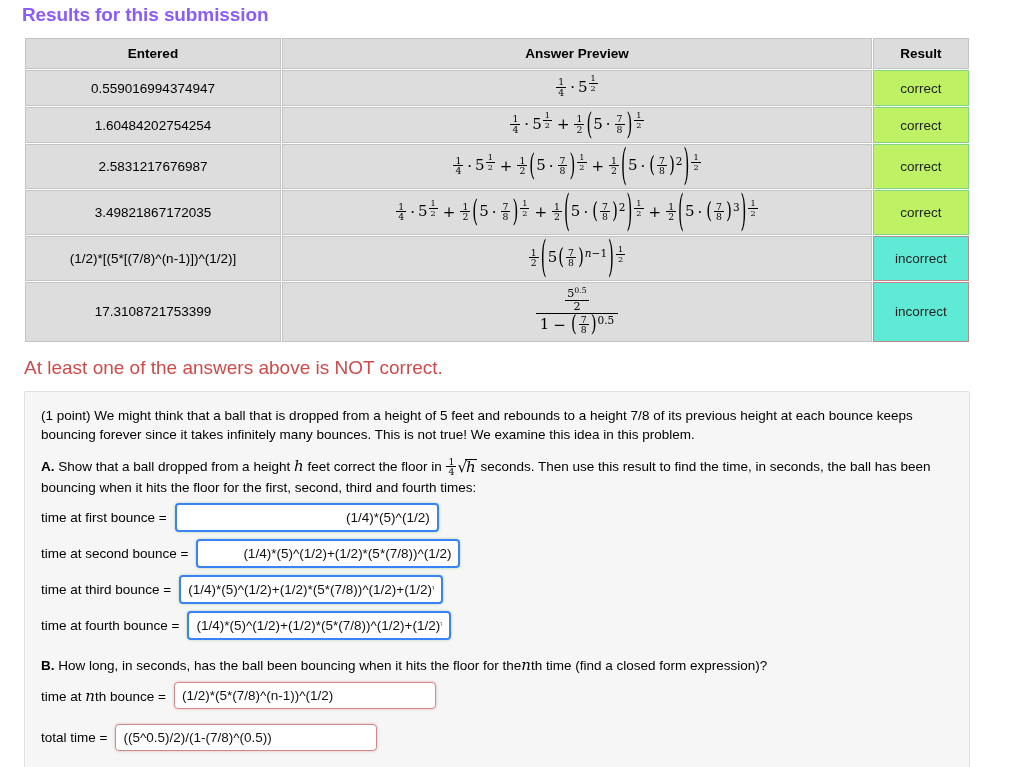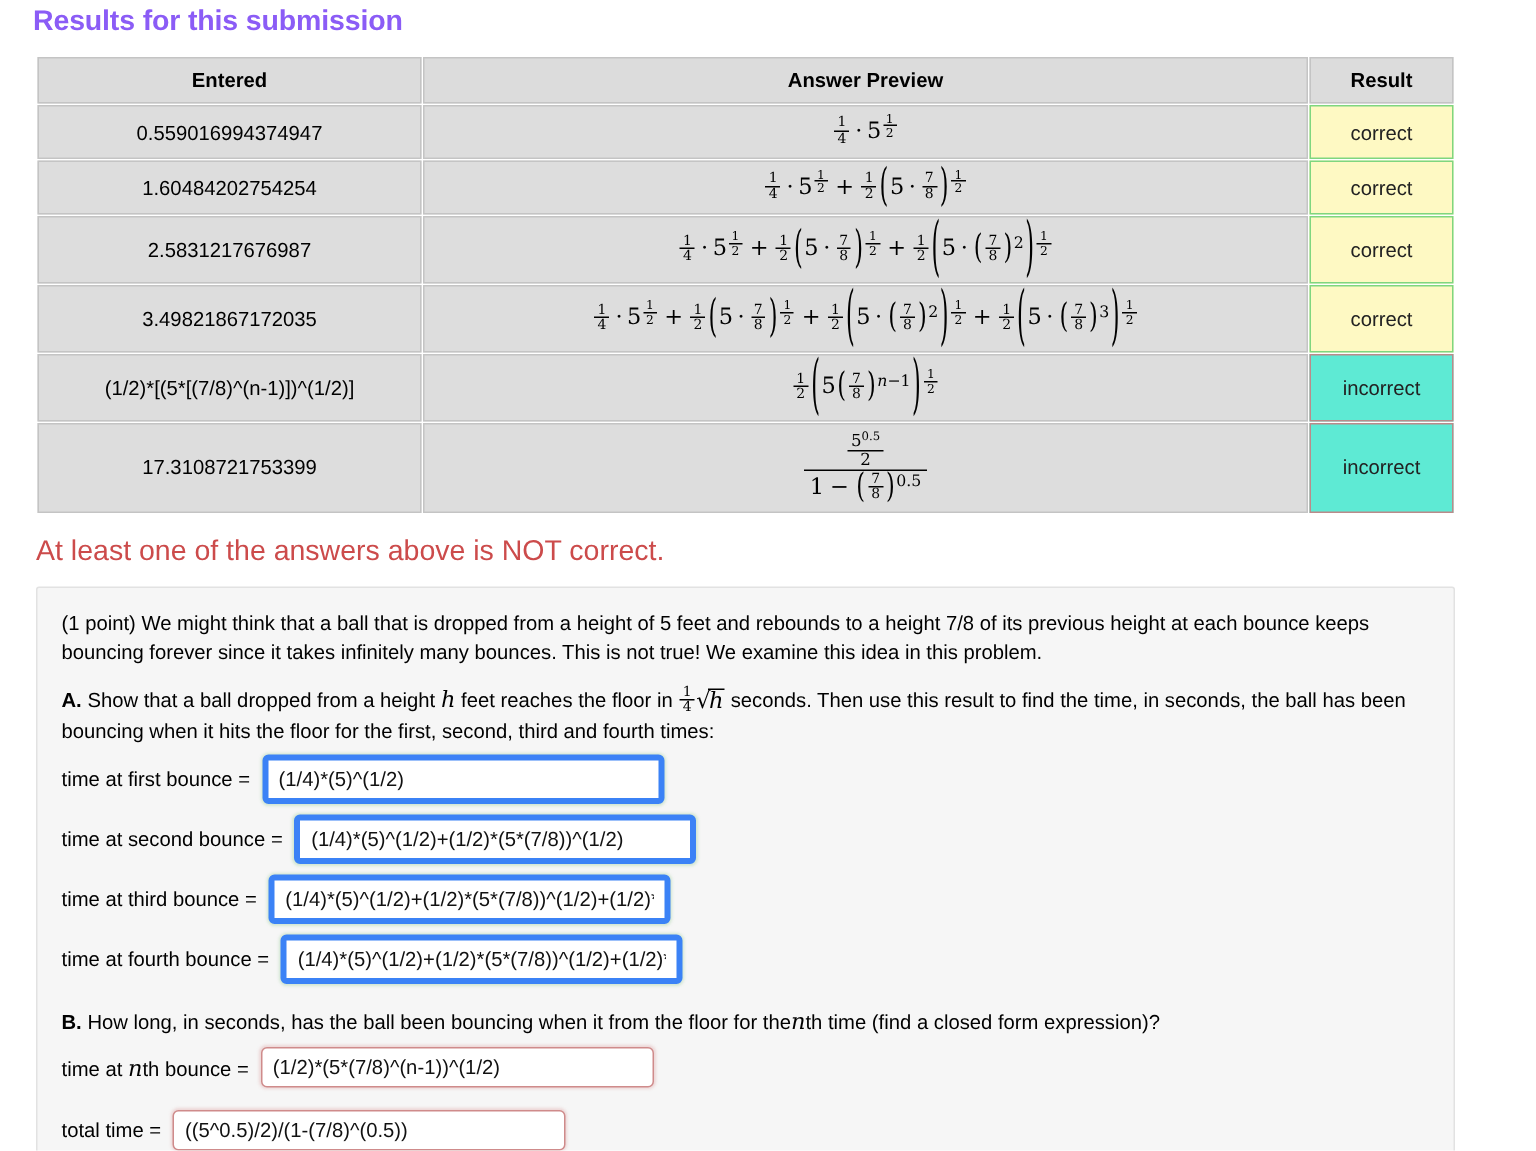--- a/index.html
+++ b/index.html
@@ -48,21 +48,21 @@
     height: 19px;
     background: #dcdcdc;
   }
   col.c-entered { width: 256px; }
   col.c-preview { width: 590px; }
   col.c-result  { width: 96px; }
 
   td.entered { font-size: 13.5px; }
   td.preview { padding: 6px 4px; }
   td.result  { font-size: 13.5px; color: #222; }
-  td.result.correct   { background: #fef9c3; border-color: #7fd67f; }
+  td.result.correct   { background: #bef264; border-color: #7fd67f; }
   td.result.incorrect { background: #5eead4; border-color: #bb8a8a; }
 
   
   tr.r0 td { height: 24px; }
   tr.r1 td { height: 24px; }
   tr.r2 td { height: 33px; }
   tr.r3 td { height: 33px; }
   tr.r4 td { height: 33px; }
   tr.r5 td { height: 33px; }
 
@@ -151,22 +151,23 @@
     font-size: 13.5px;
     padding: 4px 7px;
     border-radius: 4px;
     background: #ffffff;
     color: #111;
     outline: none;
     height: 17px;
     box-sizing: content-box;
   }
   .ans-input.ok {
-    border: 4px solid #3b82f6;
+    border: 2px solid #3b82f6;
     box-shadow: 0 0 2px 1px rgba(140,200,140,0.35);
+    text-align: right;
   }
   .ans-input.bad {
     border: 1px solid #cf8b8b;
     box-shadow: 0 0 2px 1px rgba(220,160,160,0.38);
   }
   .w1 { width: 246px; }
   .w2 { width: 246px; }
   .w3 { width: 246px; }
   .w4 { width: 246px; }
   .w5 { width: 246px; }
@@ -274,21 +275,21 @@
   <div class="error-note">At least one of the answers above is NOT correct.</div>
 
   <div class="problem">
 
     <p>(1 point) We might think that a ball that is dropped from a height of 5 feet and rebounds to a height 7/8 of its previous height at each bounce keeps bouncing forever since it takes infinitely many bounces. This is not true! We examine this idea in this problem.</p>
 
     <p class="tight">
       <b>A.</b>
       <span>Show that a ball dropped from a height</span>
       <span class="math-inline">h</span>
-      <span>feet reaches the floor in</span>
+      <span>feet correct the floor in</span>
       <span class="math"><span class="frac"><span class="num">1</span><span class="den">4</span></span><span class="sqrtbox"><span class="rad">√</span><span class="under">h</span></span></span>
       <span>seconds. Then use this result to find the time, in seconds, the ball has been bouncing when it hits the floor for the first, second, third and fourth times:</span>
     </p>
 
     <div class="field-row">
       <span class="field-label">time at first bounce =</span>
       <input class="ans-input ok w1" type="text" value="(1/4)*(5)^(1/2)" style="">
     </div>
     <div class="field-row">
       <span class="field-label">time at second bounce =</span>
@@ -300,21 +301,21 @@
     </div>
     <div class="field-row">
       <span class="field-label">time at fourth bounce =</span>
       <input class="ans-input ok w4" type="text" value="(1/4)*(5)^(1/2)+(1/2)*(5*(7/8))^(1/2)+(1/2)*(" style="">
     </div>
 
     <div class="sec-gap"></div>
 
     <p class="tight">
       <b>B.</b>
-      <span>How long, in seconds, has the ball been bouncing when it from the floor for the</span><span class="math-inline">n</span><span>th time (find a closed form expression)?</span>
+      <span>How long, in seconds, has the ball been bouncing when it hits the floor for the</span><span class="math-inline">n</span><span>th time (find a closed form expression)?</span>
     </p>
 
     <div class="field-row">
       <span class="field-label"><span>time at</span> <span class="math-inline">n</span><span>th bounce =</span></span>
       <input class="ans-input bad w5" type="text" value="(1/2)*(5*(7/8)^(n-1))^(1/2)" style="">
     </div>
 
     <div class="sec-gap"></div>
 
 

